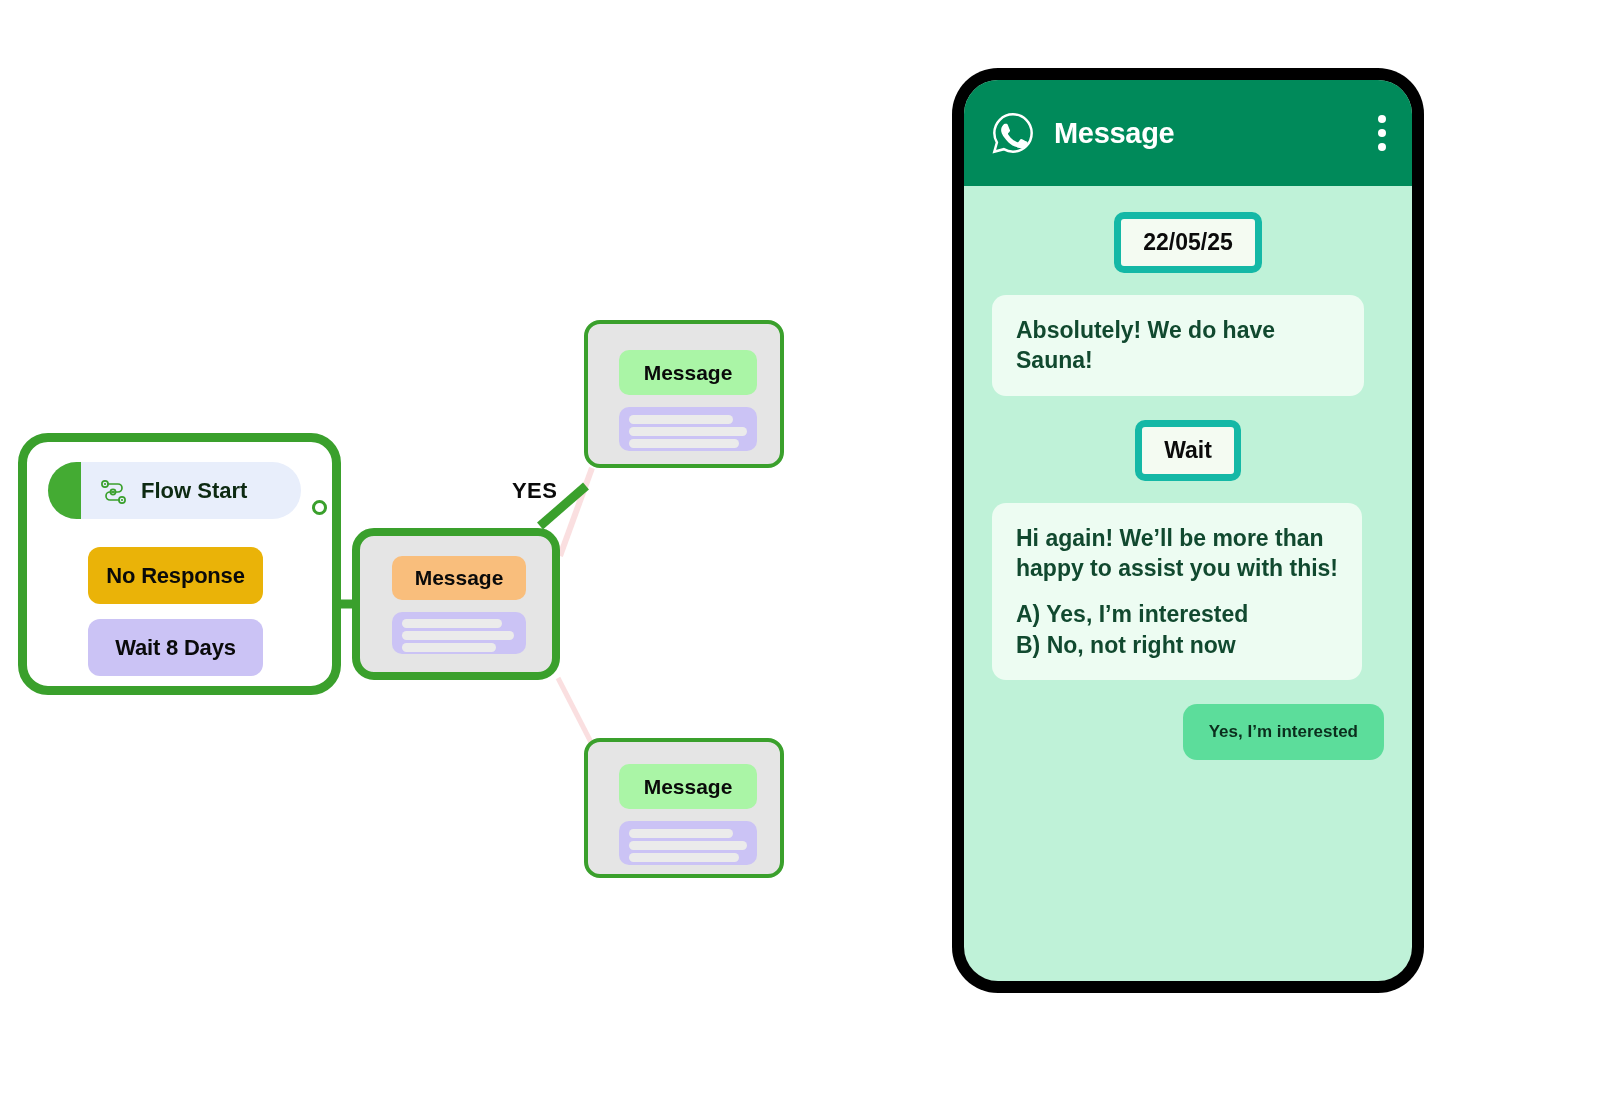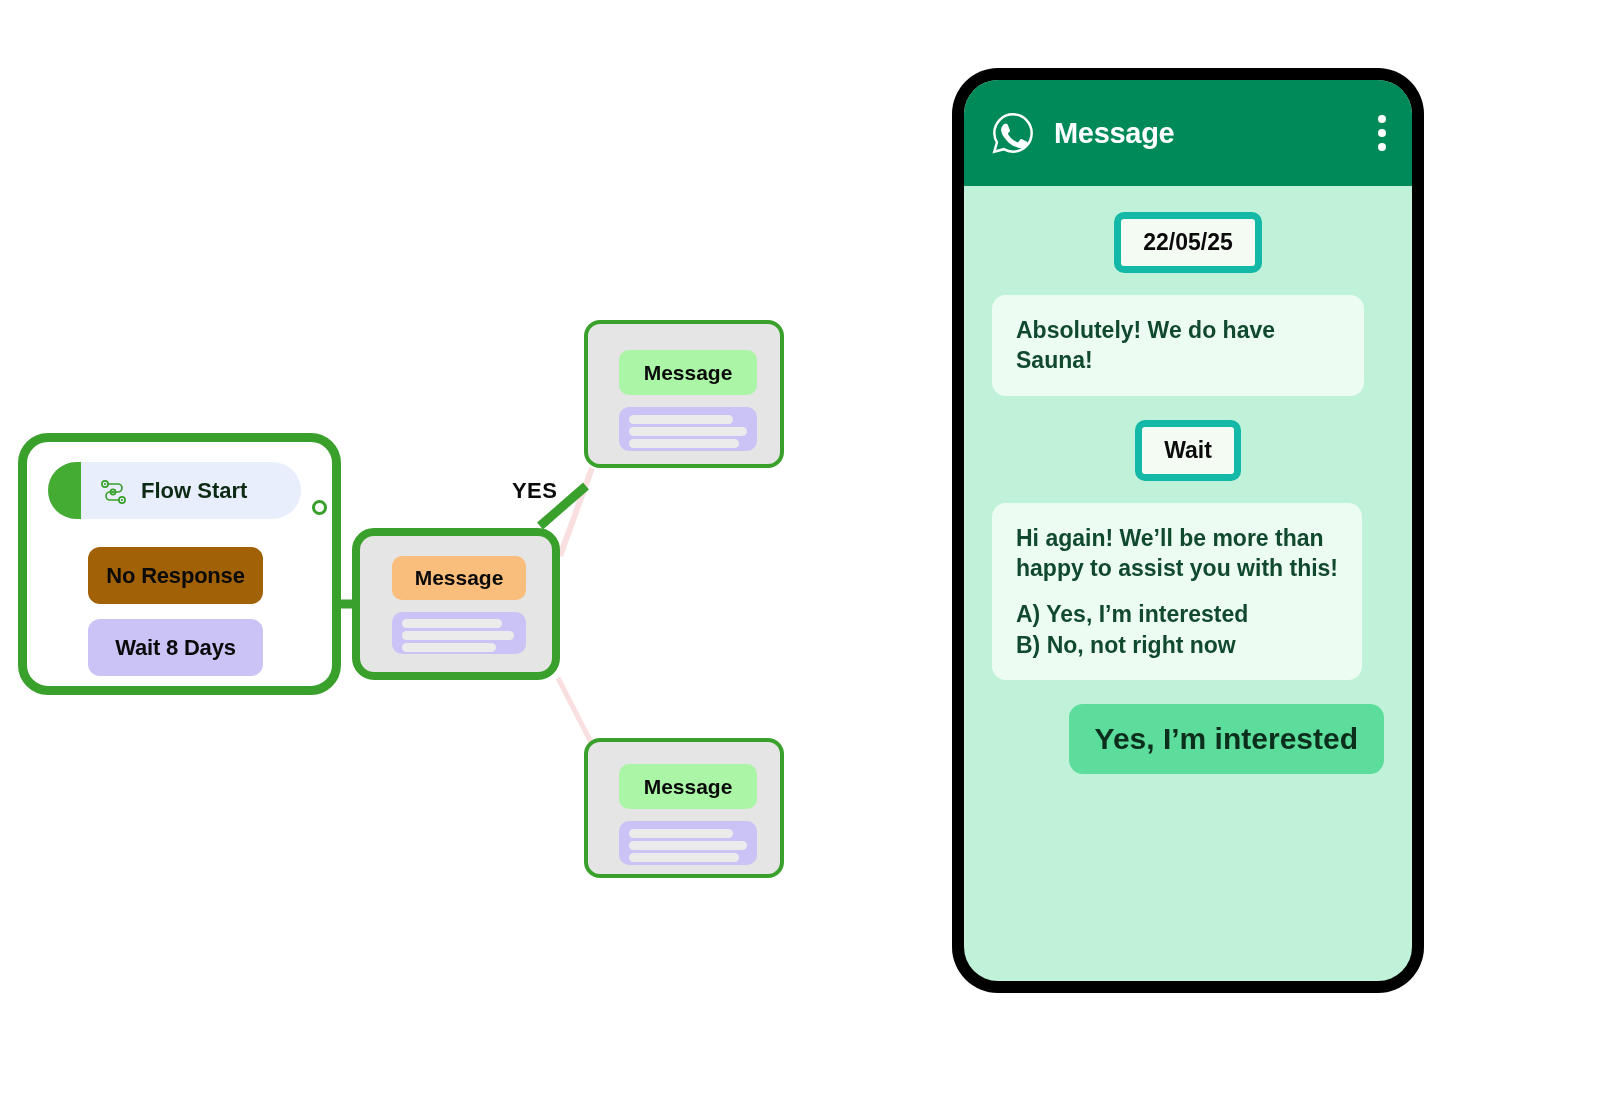--- a/index.html
+++ b/index.html
@@ -40,21 +40,21 @@
   #flow-start-port {
     position:absolute; left:264px; top:38px; width:15px; height:15px;
     border:3px solid #3aa02c; border-radius:50%; background:#ffffff;
   }
 
   .chip {
     position:absolute; border-radius:12px;
     display:flex; align-items:center; justify-content:center;
     font-size:22px; font-weight:bold; color:#0a0a0a; letter-spacing:-0.2px;
   }
-  #chip-no-response { left:61px; top:105px; width:175px; height:57px; background:#a16207; }
+  #chip-no-response { left:61px; top:105px; width:175px; height:57px; background:#eab308; }
   #chip-wait-2-days { left:61px; top:177px; width:175px; height:57px; background:#cbc3f5; }
 
   
   .msg-node { background:#e5e5e5; }
   .msg-label {
     position:absolute; border-radius:10px;
     display:flex; align-items:center; justify-content:center;
     font-size:21px; font-weight:bold; color:#0a0a0a;
   }
   .msg-body { position:absolute; border-radius:10px; background:#cbc3f5; }
@@ -128,21 +128,21 @@
     padding:10px 22px; font-size:23px; font-weight:bold; color:#0b0b0b;
   }
   .bubble-in {
     background:#edfcf2; border-radius:14px; padding:20px 24px;
     font-size:23px; font-weight:bold; color:#11492f; line-height:1.32;
     margin-bottom:24px; width:fit-content; max-width:372px;
   }
   .bubble-in .blank-line { height:16px; }
   .bubble-out {
     background:#5cdd9b; border-radius:14px; padding:18px 26px;
-    font-size:30px; font-weight:bold; color:#0b2e1d;
+    font-size:17px; font-weight:bold; color:#0b2e1d;
     margin-left:auto; width:fit-content; max-width:372px;
   }
 </style>
 </head>
 <body>
 
 <div id="stage">
 
   <div id="flow-canvas">
 

